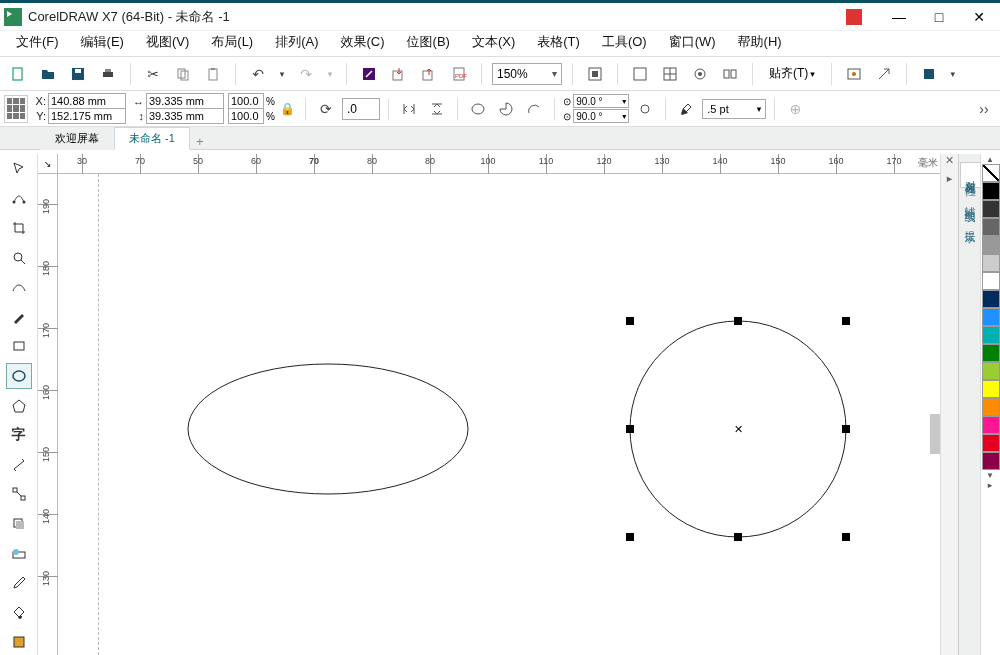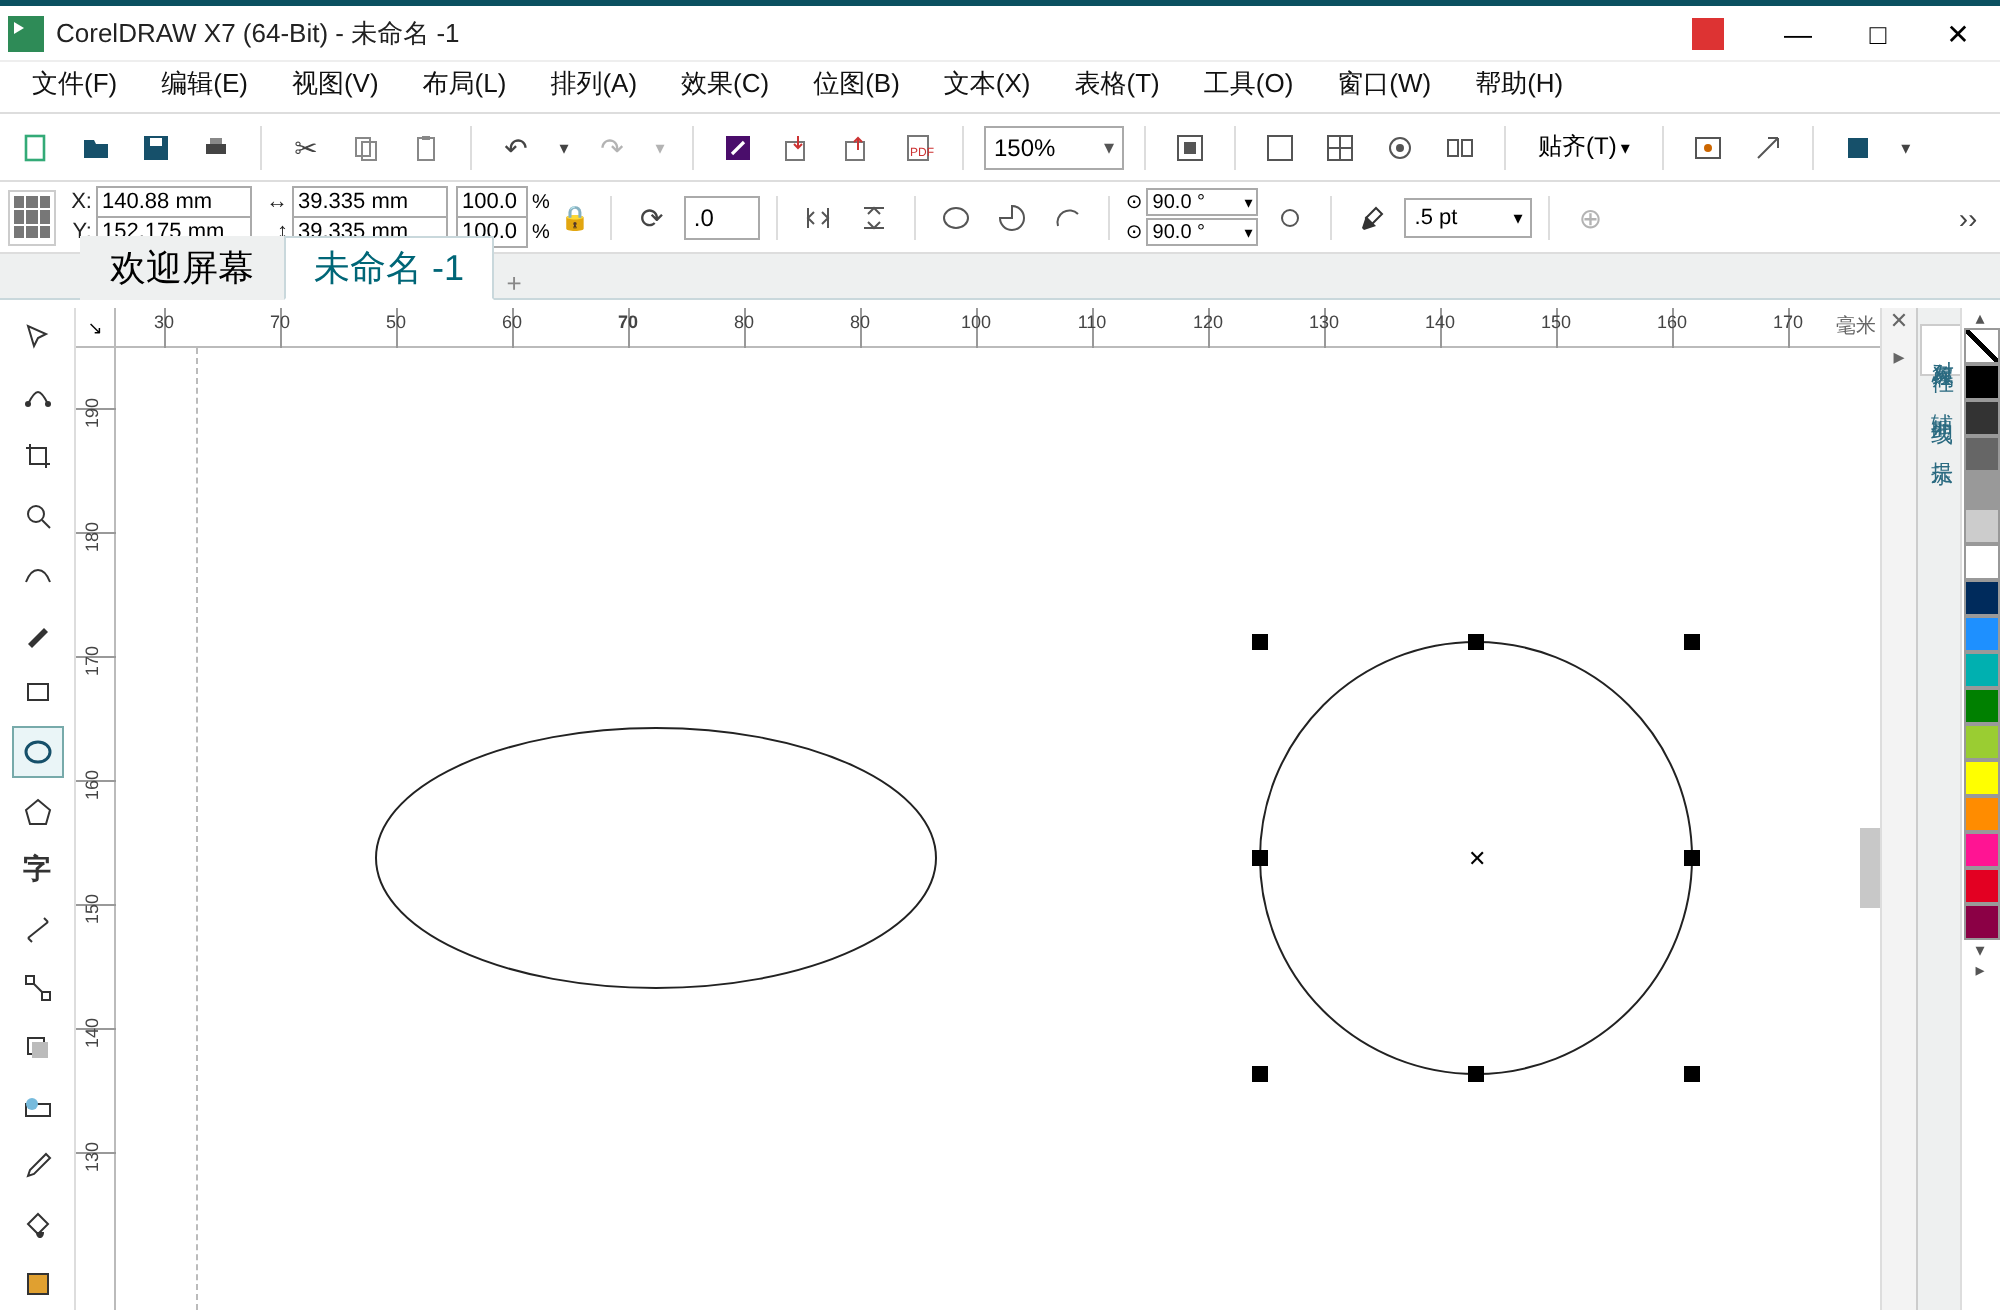--- a/index.html
+++ b/index.html
@@ -36,21 +36,21 @@
   .coordstack { display:flex; flex-direction:column; gap:1px; }
   .coordrow { display:flex; align-items:center; gap:2px; height:14px;}
   .pctin { width:36px; height:16px; border:1px solid #aaa; font-size:11px; padding:0 2px; background:#fff; }
   .lock { width:18px; font-size:12px; text-align:center; cursor:pointer; color:#444;}
   .angbox { width:38px; height:22px; border:1px solid #aaa; font-size:12px; padding:0 4px; background:#fff; display:flex; align-items:center;}
   .degsel { width:56px; height:14px; border:1px solid #aaa; font-size:10px; background:#fff; display:flex; align-items:center; justify-content:space-between; padding:0 2px; cursor:pointer;}
   .ptsel { width:64px; height:20px; border:1px solid #aaa; font-size:11px; background:#fff; display:flex; align-items:center; justify-content:space-between; padding:0 4px; cursor:pointer;}
 
   
   .doctabs { height:24px; background:#eef0f0; display:flex; align-items:flex-end; padding-left:40px; border-top:1px solid #ddd; border-bottom:1px solid #c9d8dc;}
-  .doctab { padding:3px 14px; font-size:18px; background:#eef0f0; border:1px solid transparent; cursor:pointer; position:relative; top:1px;}
+  .doctab { padding:3px 14px; font-size:11px; background:#eef0f0; border:1px solid transparent; cursor:pointer; position:relative; top:1px;}
   .doctab.active { background:#fff; border:1px solid #c9d8dc; border-bottom:1px solid #fff; color:#067; }
   .addtab { width:20px; text-align:center; font-size:13px; color:#888; cursor:pointer;}
 
   
   .workwrap { position:absolute; left:0; right:0; top:154px; bottom:0; display:flex; }
   .ltoolbox { width:38px; background:#fff; border-right:1px solid #ddd; display:flex; flex-direction:column; align-items:center; padding-top:2px; gap:4px;}
   .ltool { width:26px; height:26px; display:flex; align-items:center; justify-content:center; cursor:pointer; border:1px solid transparent; color:#333;}
   .ltool.sel { border:1px solid #7aa; background:#eaf5f7;}
   .ltool svg{width:16px;height:16px;}
 

